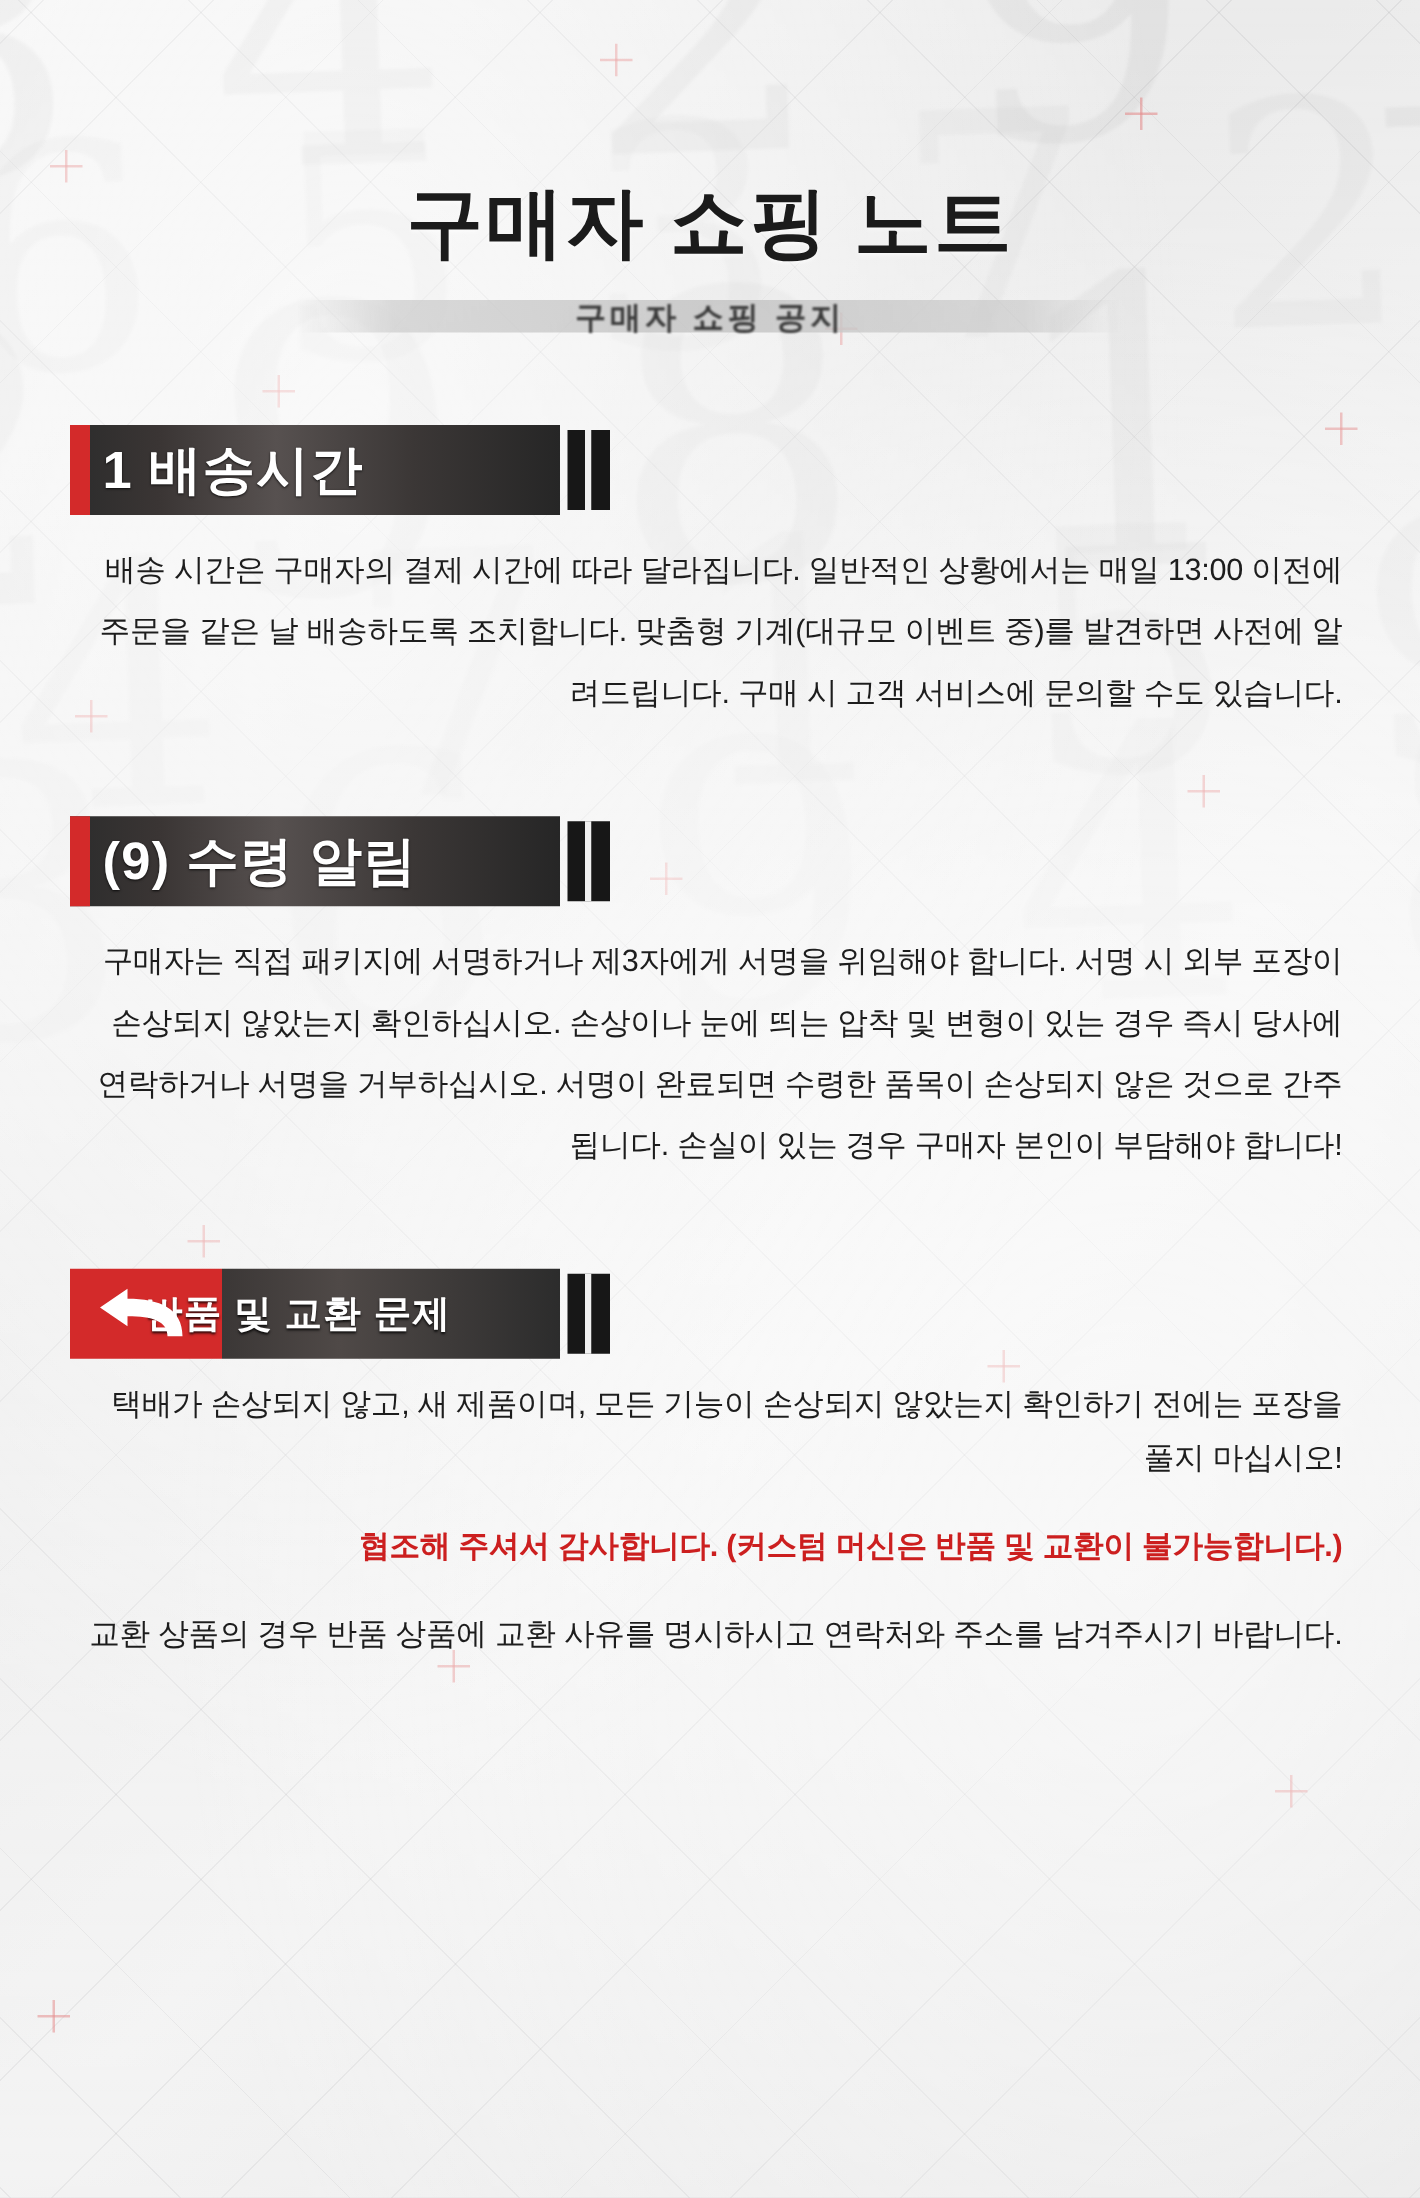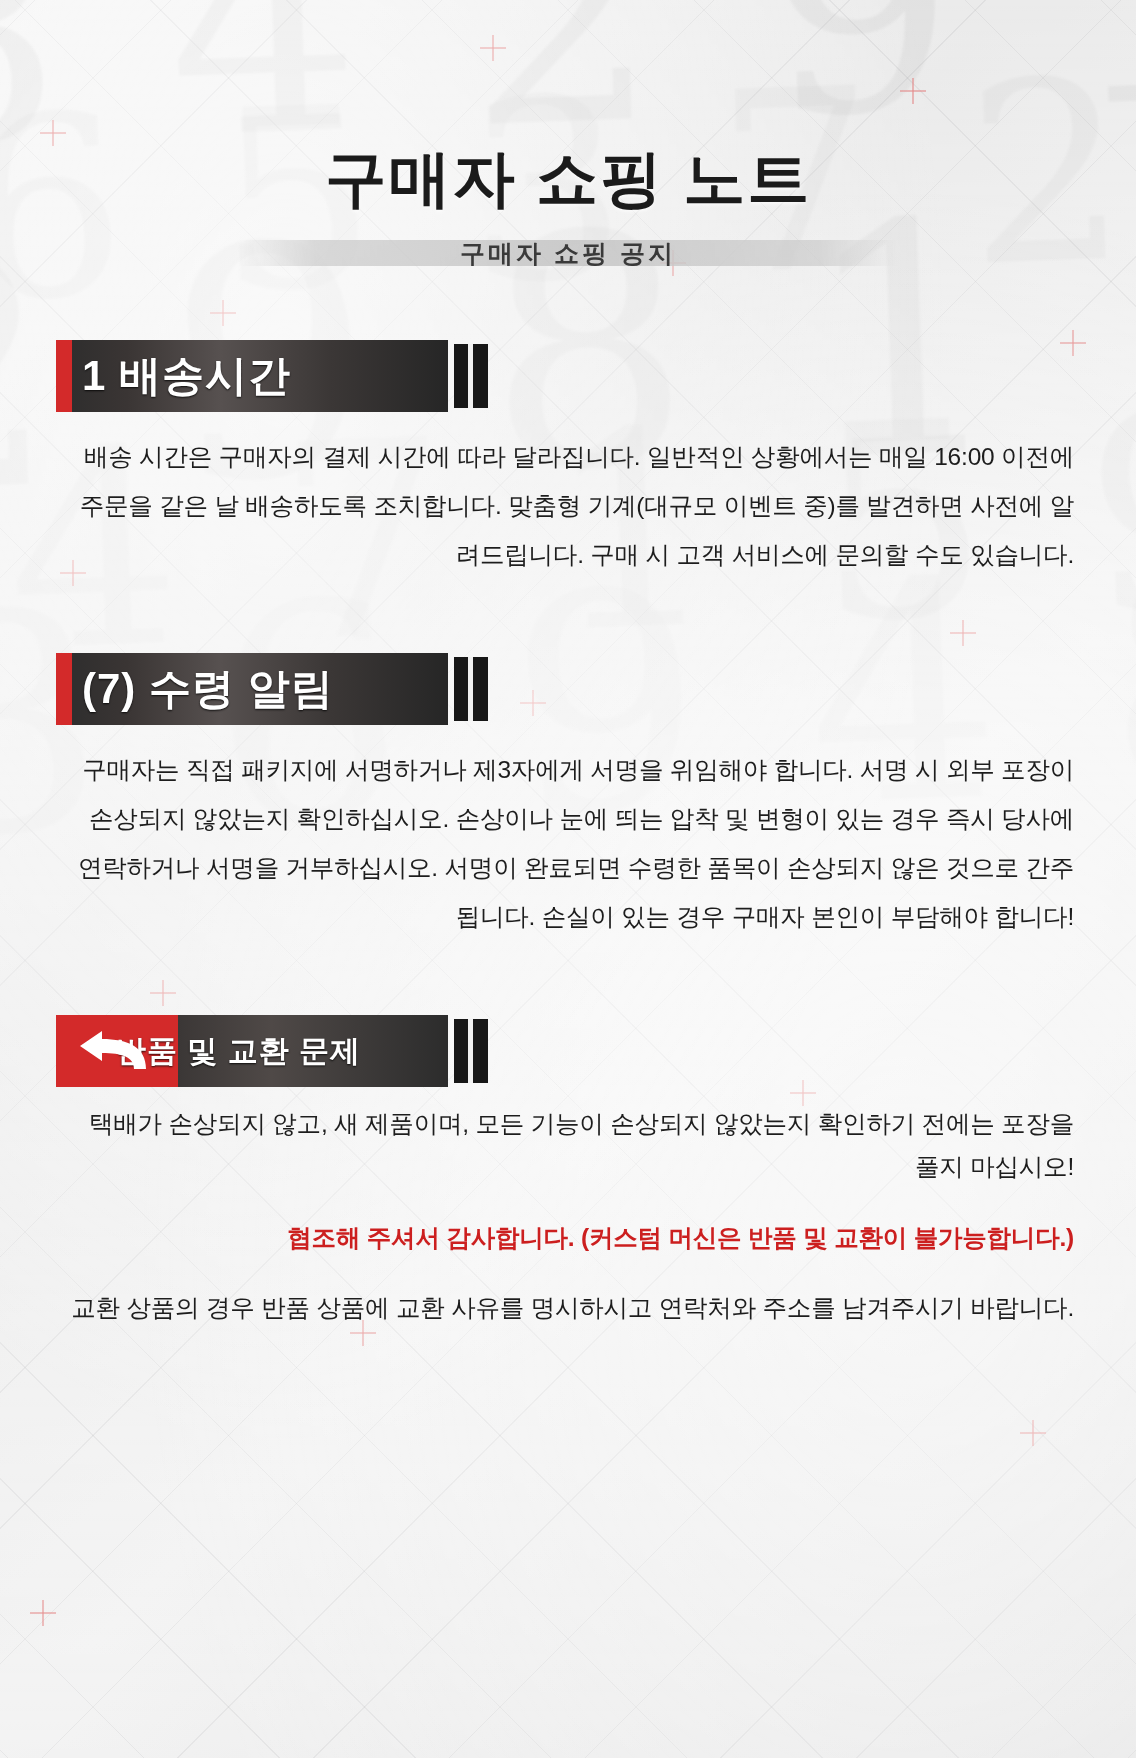--- a/index.html
+++ b/index.html
@@ -236,29 +236,29 @@
     <div class="subtitle">구매자 쇼핑 공지</div>
   </div>
 
   <div class="section">
     <div class="sec-head">
       <div class="bar-bg"></div>
       <div class="red-strip"></div>
       <div class="accent-block"></div>
       <div class="sec-title">1 배송시간</div>
     </div>
-    <p class="para">배송 시간은 구매자의 결제 시간에 따라 달라집니다. 일반적인 상황에서는 매일 16:00 이전에 주문을 같은 날 배송하도록 조치합니다. 맞춤형 기계(대규모 이벤트 중)를 발견하면 사전에 알려드립니다. 구매 시 고객 서비스에 문의할 수도 있습니다.</p>
+    <p class="para">배송 시간은 구매자의 결제 시간에 따라 달라집니다. 일반적인 상황에서는 매일 13:00 이전에 주문을 같은 날 배송하도록 조치합니다. 맞춤형 기계(대규모 이벤트 중)를 발견하면 사전에 알려드립니다. 구매 시 고객 서비스에 문의할 수도 있습니다.</p>
   </div>
 
   <div class="section">
     <div class="sec-head">
       <div class="bar-bg"></div>
       <div class="red-strip"></div>
       <div class="accent-block"></div>
-      <div class="sec-title">(7) 수령 알림</div>
+      <div class="sec-title">(9) 수령 알림</div>
     </div>
     <p class="para">구매자는 직접 패키지에 서명하거나 제3자에게 서명을 위임해야 합니다. 서명 시 외부 포장이 손상되지 않았는지 확인하십시오. 손상이나 눈에 띄는 압착 및 변형이 있는 경우 즉시 당사에 연락하거나 서명을 거부하십시오. 서명이 완료되면 수령한 품목이 손상되지 않은 것으로 간주됩니다. 손실이 있는 경우 구매자 본인이 부담해야 합니다!</p>
   </div>
 
   <div class="section">
     <div class="sec-head with-arrow">
       <div class="bar-bg"></div>
       <div class="accent-block"></div>
       <svg class="arrow-icon" viewBox="0 0 78 44">
         <path d="M70 40 C70 18, 52 10, 26 10 L26 2 L4 17 L26 32 L26 24 C46 24, 58 28, 58 40 Z" fill="#ffffff"></path>

